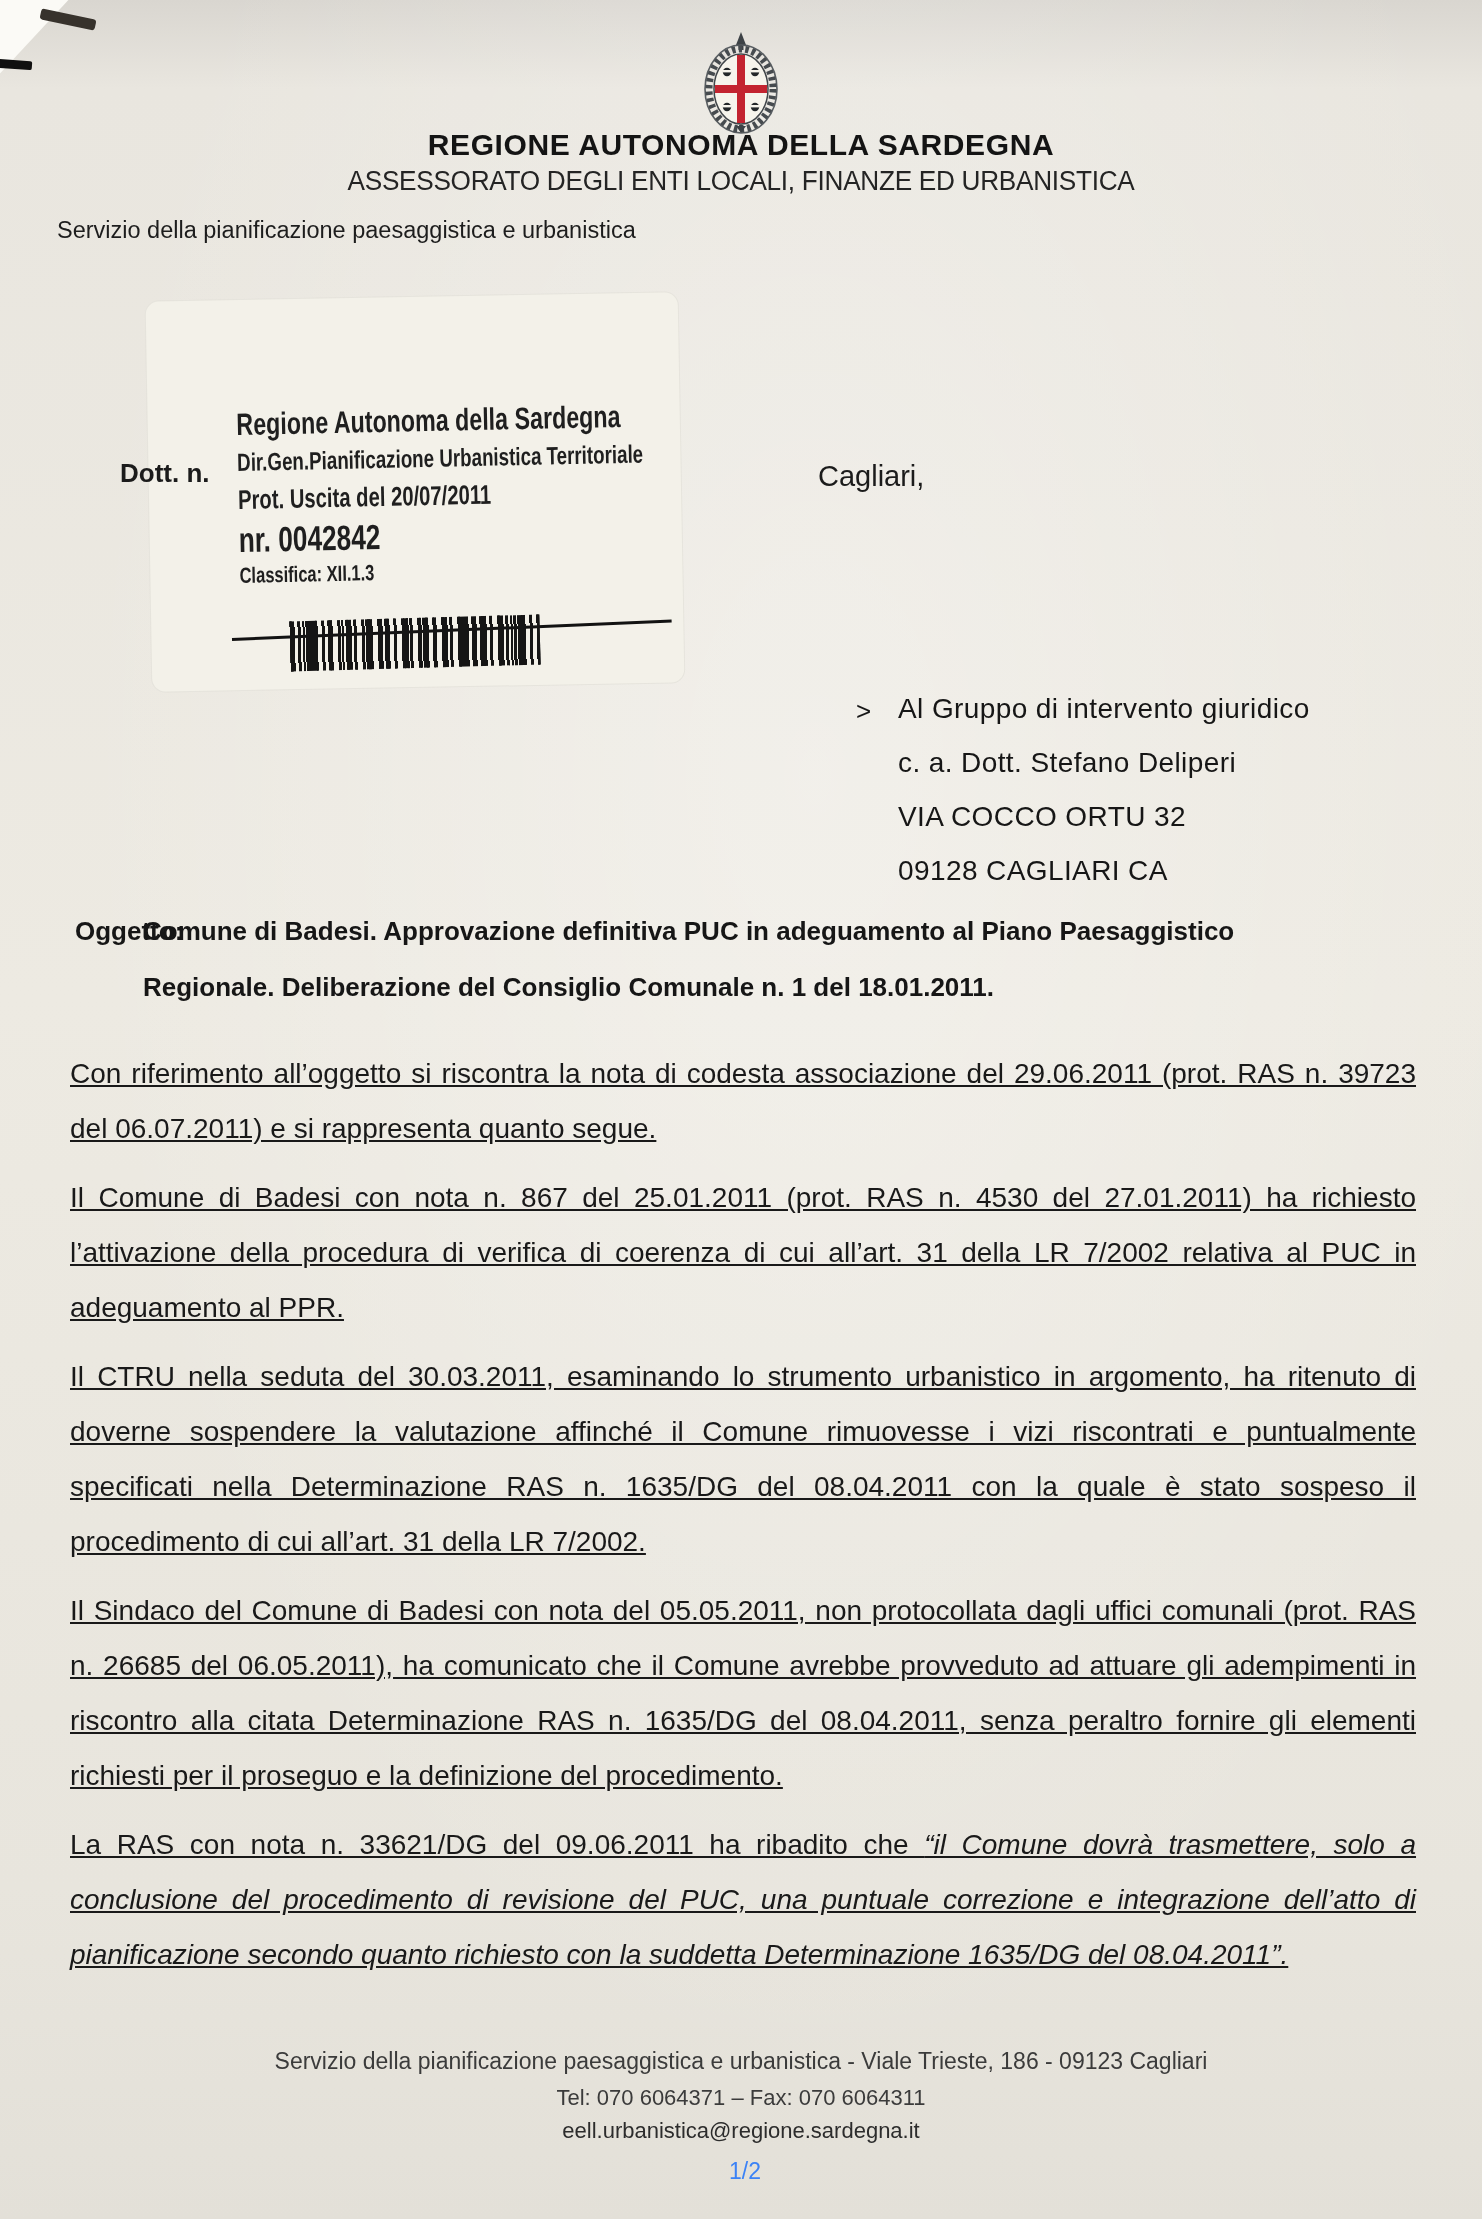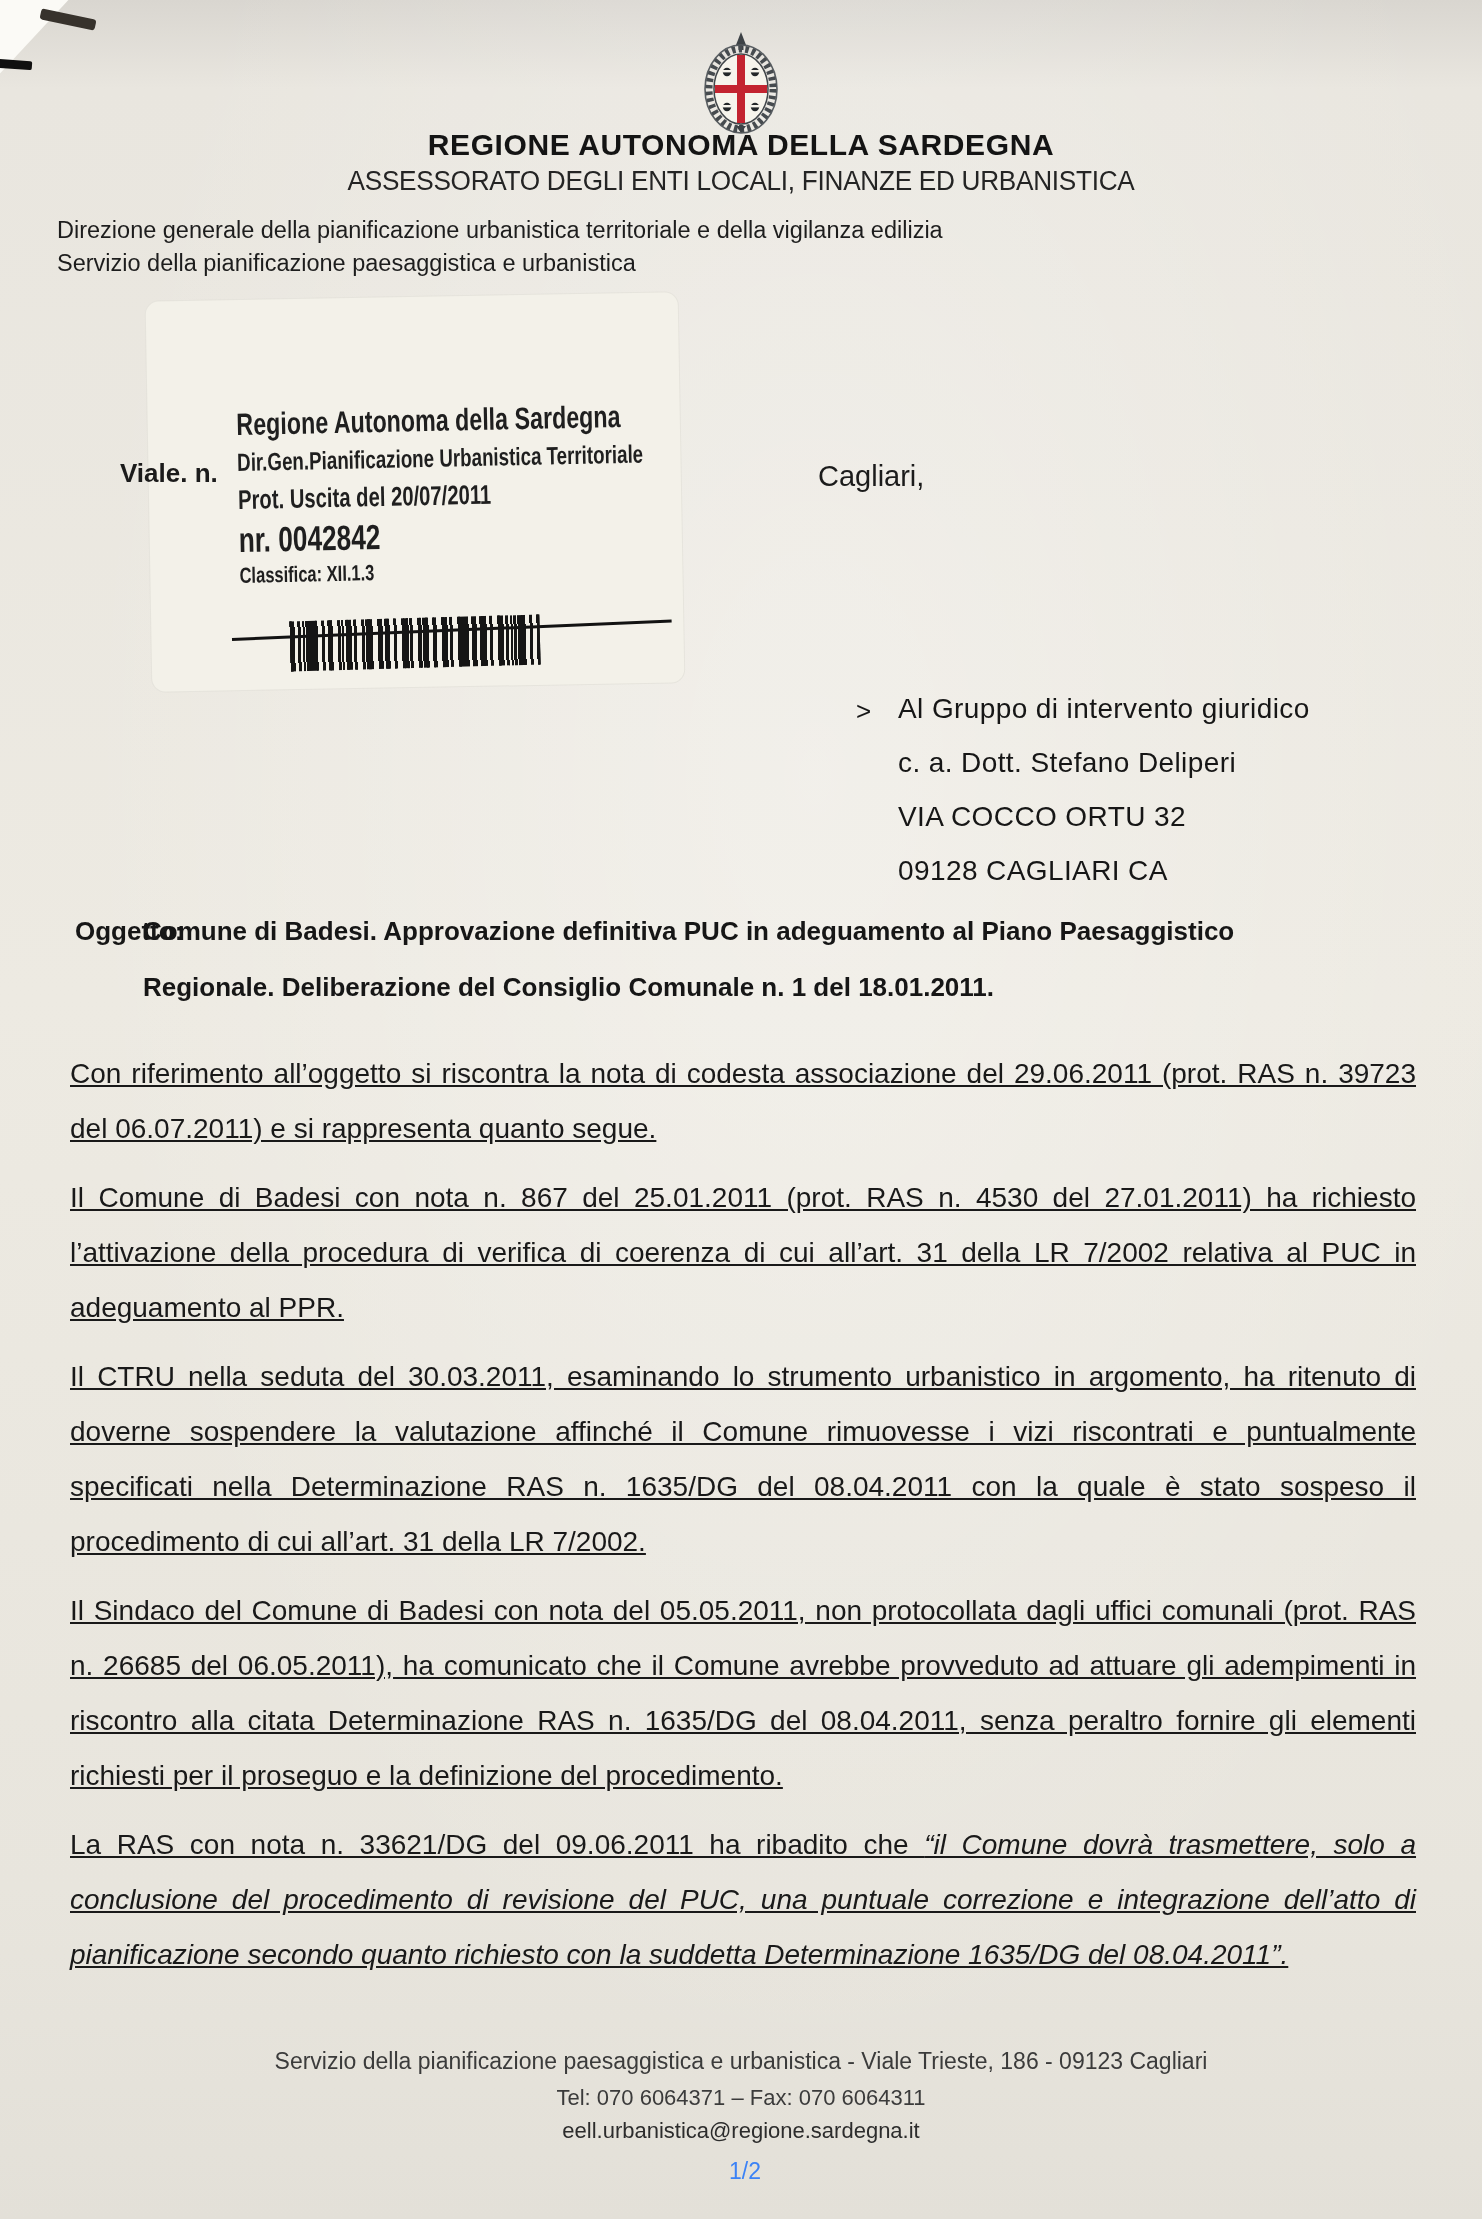--- a/index.html
+++ b/index.html
@@ -108,26 +108,25 @@
         <rect x="55.5" y="73" width="9" height="2.4" fill="#f6f4ec"></rect>
     </g>
     <path d="M46 101 l5 -7 h-10 z" fill="#3d4246"></path>
     <circle cx="46" cy="95" r="2.4" fill="#3d4246"></circle>
   </svg>
 </div>
 <div class="abs title-line">REGIONE AUTONOMA DELLA SARDEGNA</div>
 <div class="abs subtitle-line">ASSESSORATO DEGLI ENTI LOCALI, FINANZE ED URBANISTICA</div>
 
 <div class="abs dept">
-  <div>Direzione generale della pianificazione urbanistica territoriale e della vigilanza edilizia</div>
   <div>Servizio della pianificazione paesaggistica e urbanistica</div>
 </div>
 
 <div class="abs sticker"></div>
-<div class="abs prot-label">Viale. n.</div>
+<div class="abs prot-label">Dott. n.</div>
 <div class="abs stamp">
   <div class="stamp-l1">Regione Autonoma della Sardegna</div>
   <div class="stamp-l2">Dir.Gen.Pianificazione Urbanistica Territoriale</div>
   <div class="stamp-l3">Prot. Uscita del 20/07/2011</div>
   <div class="stamp-l4">nr. 0042842</div>
   <div class="stamp-l5">Classifica: XII.1.3</div>
 </div>
 <div class="abs city">Cagliari,</div>
 <div class="abs scan-line"></div>
 <div class="abs barcode"></div>

